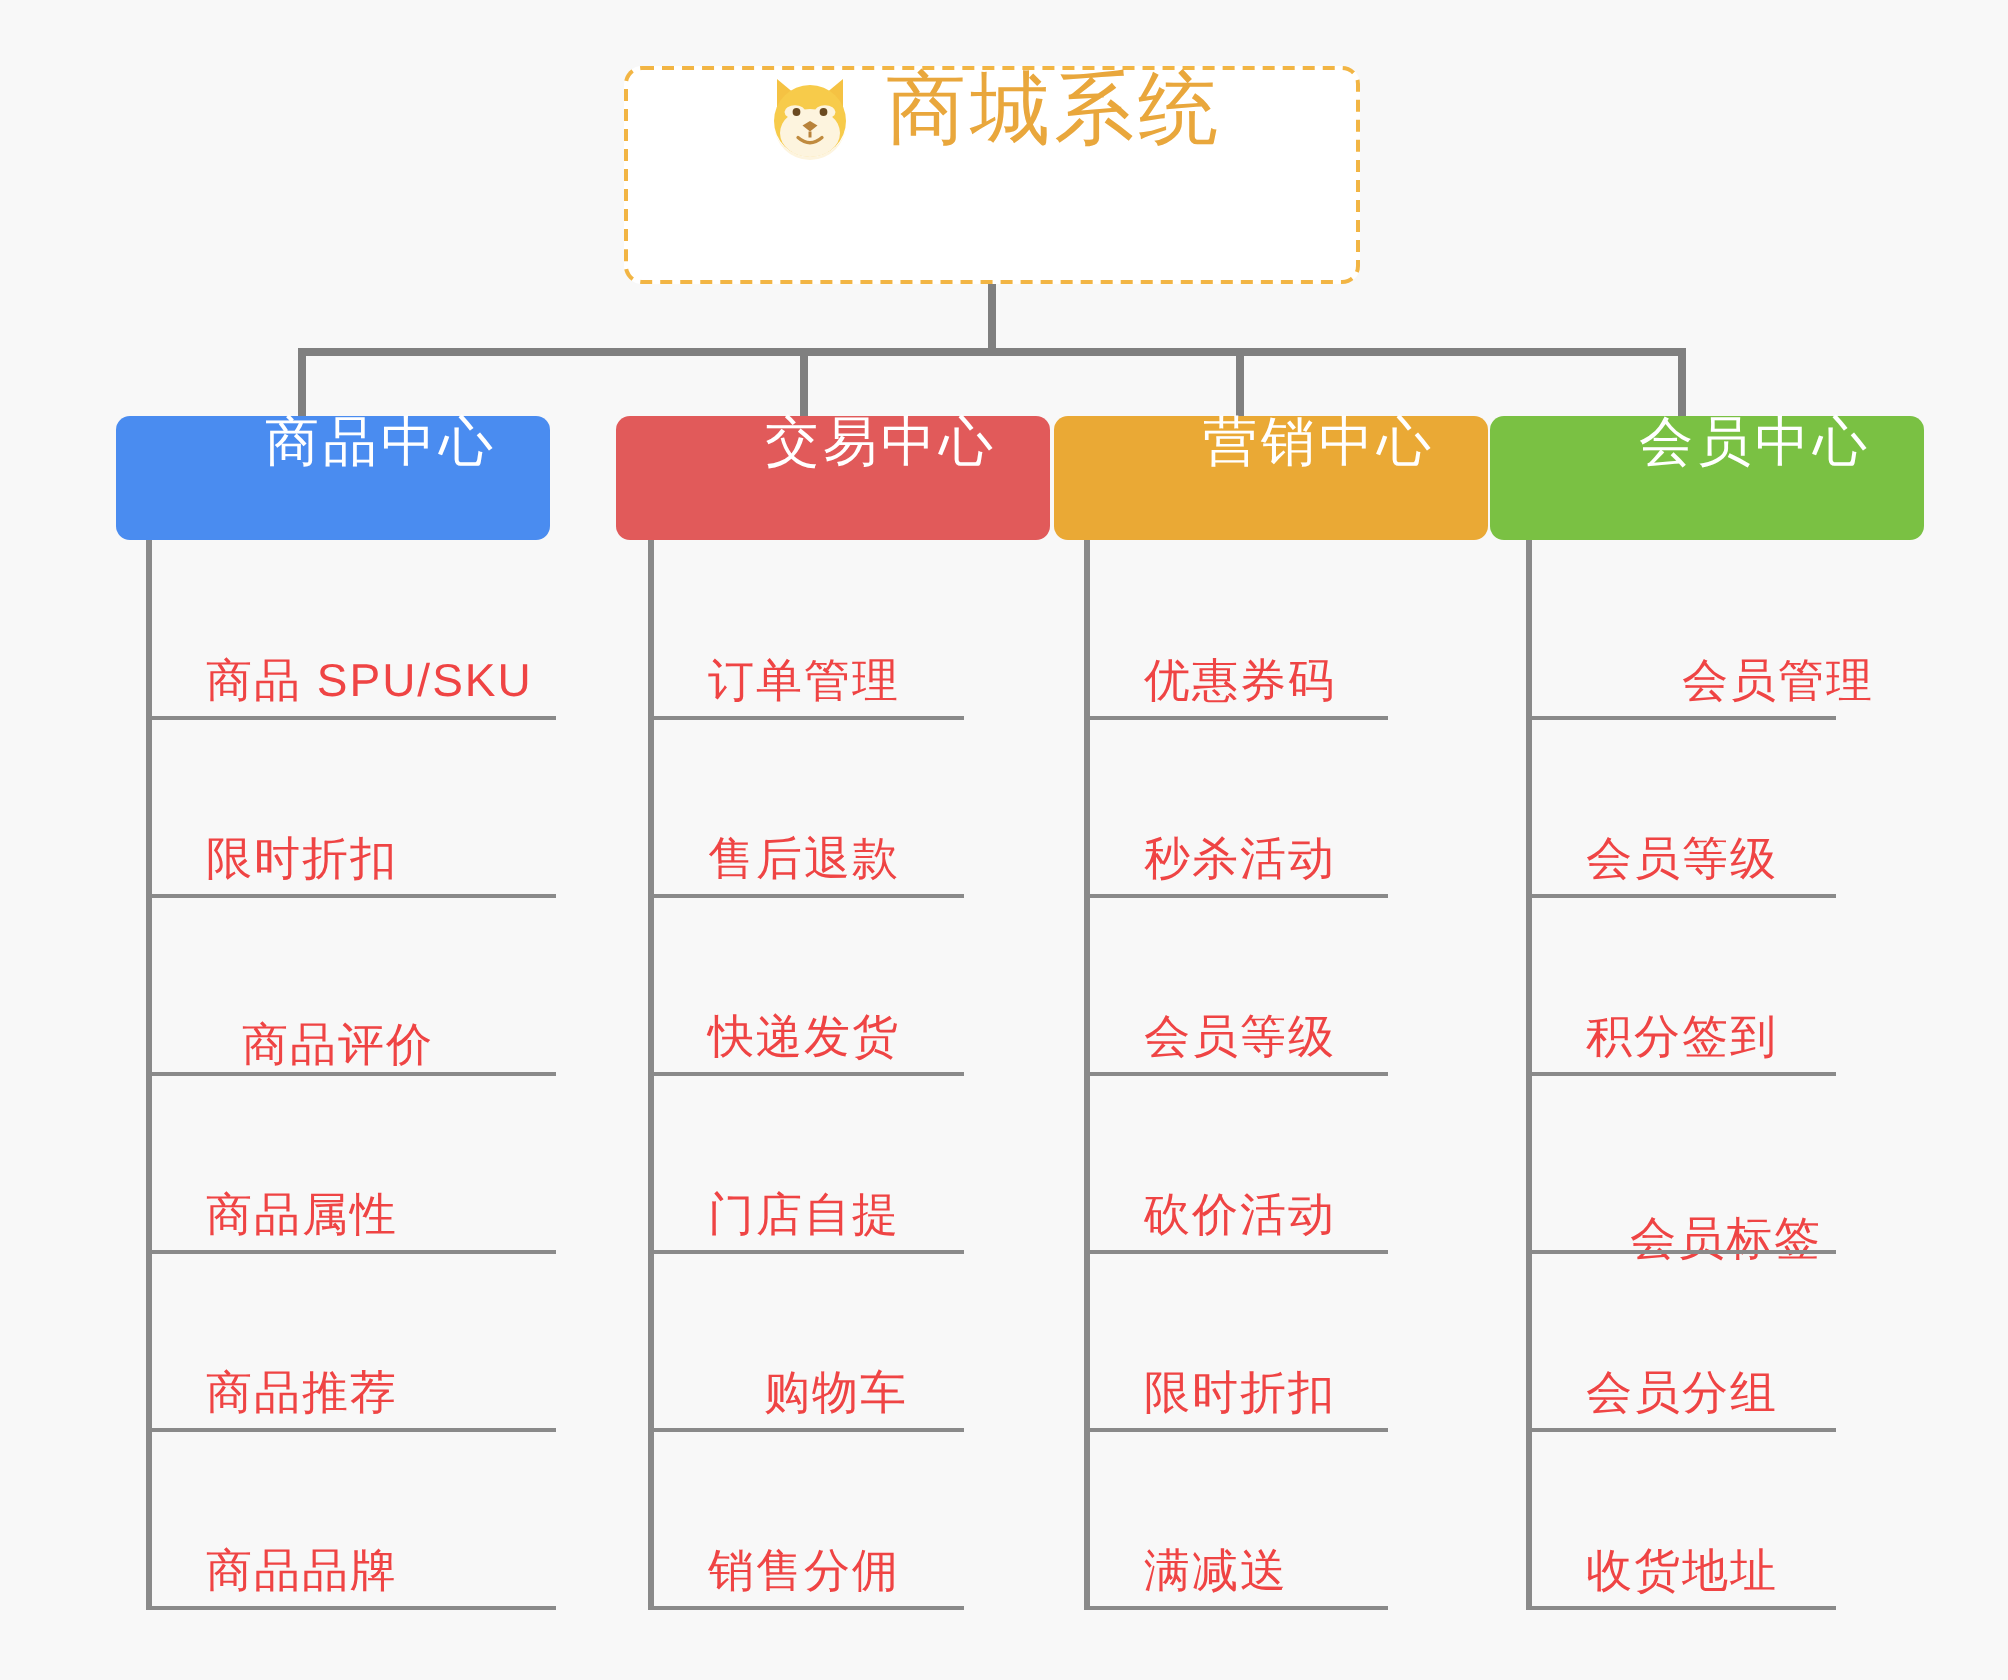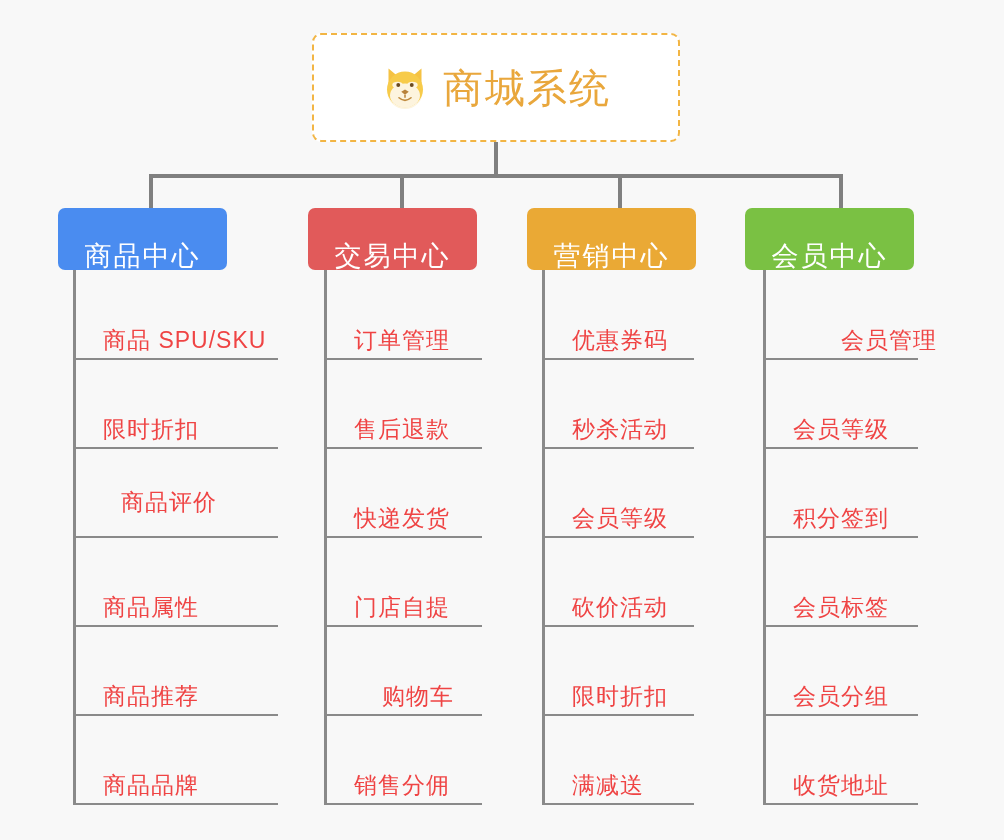--- a/index.html
+++ b/index.html
@@ -24,21 +24,20 @@
     position: absolute;
     left: 312px;
     top: 33px;
     width: 368px;
     height: 109px;
     box-sizing: border-box;
     background: #ffffff;
     border: 2px dashed #f2b544;
     border-radius: 9px;
     display: flex;
-    align-items: center;
     justify-content: center;
     gap: 14px;
   }
   .root-title {
     font-size: 40px;
     color: #e9a73c;
     letter-spacing: 2px;
     line-height: 1;
     white-space: nowrap;
   }
@@ -57,22 +56,23 @@
   .v-line { width: 4px; }
   .h-line { height: 4px; }
 
   
   .cat-header {
     position: absolute;
     height: 62px;
     width: 169px;
     border-radius: 7px;
     display: flex;
-    align-items: flex-end;
+    align-items: flex-start;
     justify-content: center;
+    padding-left: 48px;
   }
   .cat-header-label {
     font-size: 27px;
     color: #ffffff;
     letter-spacing: 2px;
     line-height: 1;
     white-space: nowrap;
   }
 
   
@@ -159,21 +159,21 @@
   <div class="column" id="col-0" style="left:73px;">
       <div class="col-spine" style="height: 535px; background: rgb(138, 138, 138);"></div>
       <div class="leaf" style="top: 48px;">
         <span class="leaf-label">商品 SPU/SKU</span>
       </div>
       <div class="leaf-underline" style="top: 88px; width: 205px; background: rgb(138, 138, 138);"></div>
       <div class="leaf" style="top: 137px;">
         <span class="leaf-label">限时折扣</span>
       </div>
       <div class="leaf-underline" style="top: 177px; width: 205px; background: rgb(138, 138, 138);"></div>
-      <div class="leaf" style="top: 210px; padding-left: 48px;">
+      <div class="leaf" style="top: 230px; padding-left: 48px;">
         <span class="leaf-label">商品评价</span>
       </div>
       <div class="leaf-underline" style="top: 266px; width: 205px; background: rgb(138, 138, 138);"></div>
       <div class="leaf" style="top: 315px;">
         <span class="leaf-label">商品属性</span>
       </div>
       <div class="leaf-underline" style="top: 355px; width: 205px; background: rgb(138, 138, 138);"></div>
       <div class="leaf" style="top: 404px;">
         <span class="leaf-label">商品推荐</span>
       </div>
@@ -244,21 +244,21 @@
       </div>
       <div class="leaf-underline" style="top: 88px; width: 155px; background: rgb(138, 138, 138);"></div>
       <div class="leaf" style="top: 137px;">
         <span class="leaf-label">会员等级</span>
       </div>
       <div class="leaf-underline" style="top: 177px; width: 155px; background: rgb(138, 138, 138);"></div>
       <div class="leaf" style="top: 226px;">
         <span class="leaf-label">积分签到</span>
       </div>
       <div class="leaf-underline" style="top: 266px; width: 155px; background: rgb(138, 138, 138);"></div>
-      <div class="leaf" style="top: 315px;">
+      <div class="leaf" style="top: 327px; margin-left: 22px;">
         <span class="leaf-label">会员标签</span>
       </div>
       <div class="leaf-underline" style="top: 355px; width: 155px; background: rgb(138, 138, 138);"></div>
       <div class="leaf" style="top: 404px;">
         <span class="leaf-label">会员分组</span>
       </div>
       <div class="leaf-underline" style="top: 444px; width: 155px; background: rgb(138, 138, 138);"></div>
       <div class="leaf" style="top: 493px;">
         <span class="leaf-label">收货地址</span>
       </div>

